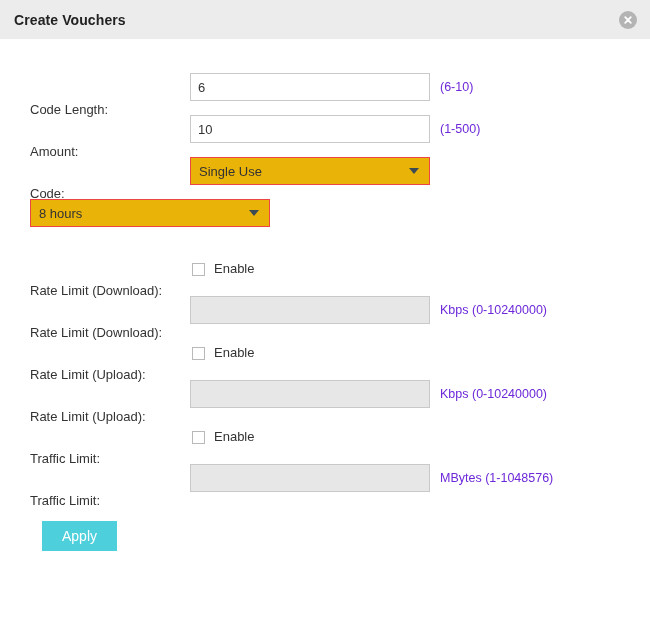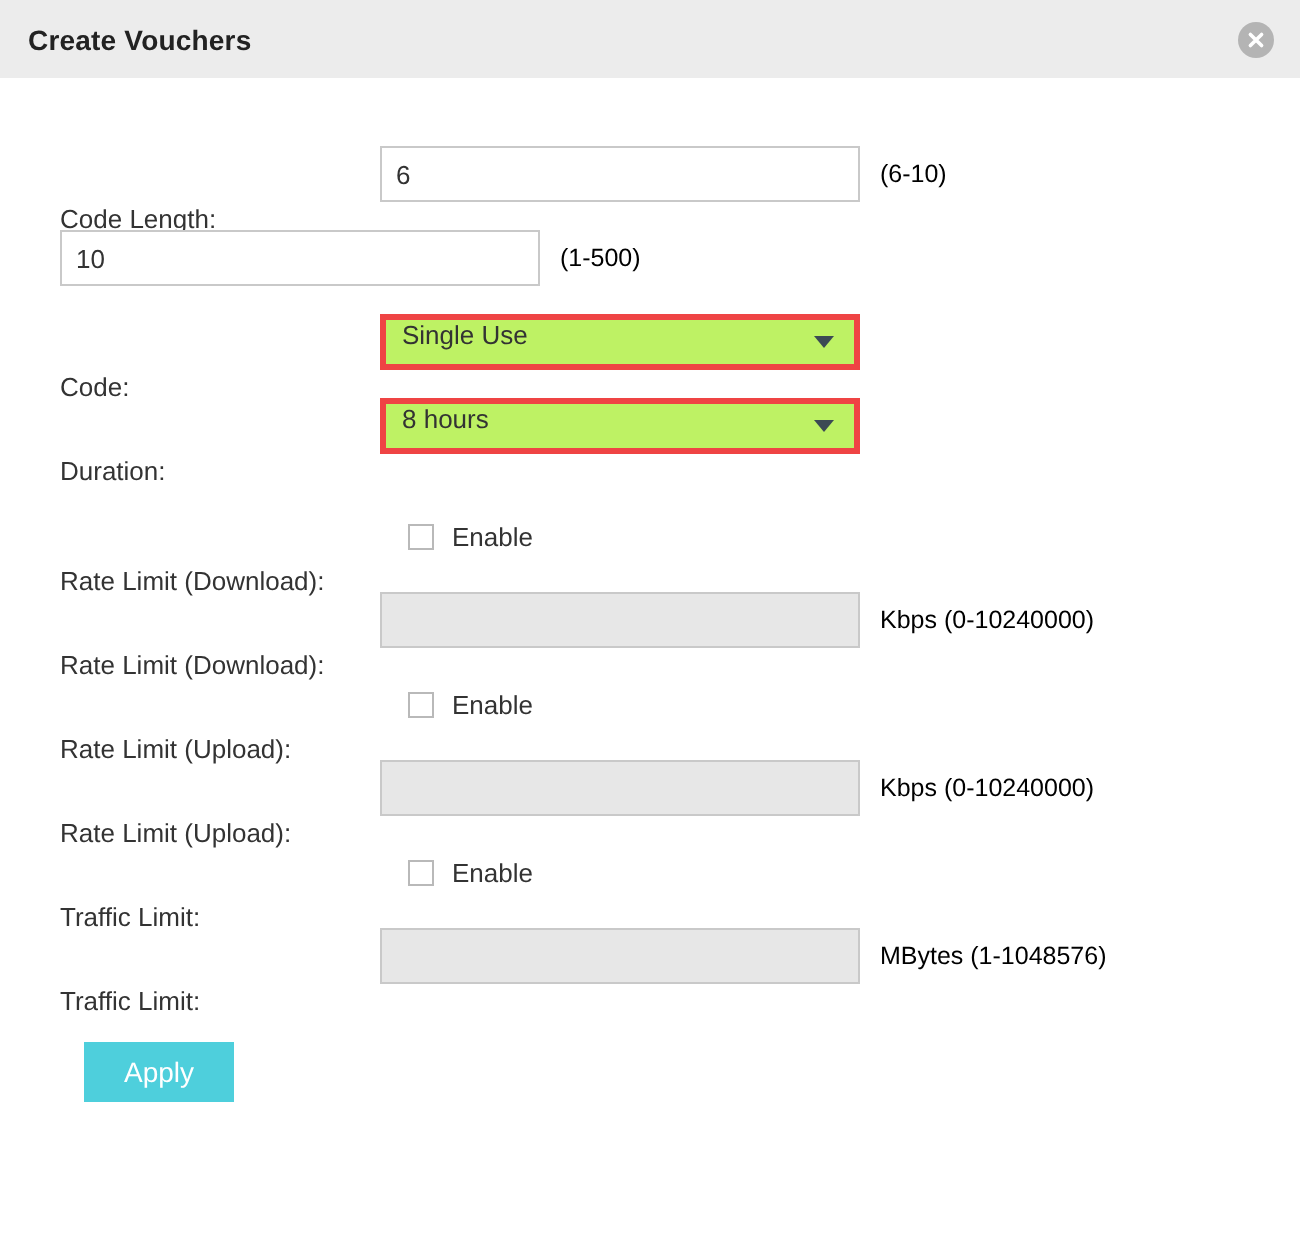--- a/index.html
+++ b/index.html
@@ -105,23 +105,24 @@
     border-color: #c9c9c9;
     color: #999999;
   }
 
   
   .sel {
     position: relative;
     width: 240px;
     height: 28px;
     box-sizing: border-box;
-    border: 3px solid #ef4444;
-    background: #bef264;
-    display: flex;
+    border: 1px solid #ef4444;
+    background: #eab308;
+    display: flex;
+    align-items: center;
     cursor: pointer;
   }
   .sel-value {
     padding-left: 8px;
     font-size: 13px;
     color: #333333;
   }
   .sel-arrow {
     position: absolute;
     right: 10px;
@@ -129,43 +130,43 @@
     transform: translateY(-50%);
     width: 0; height: 0;
     border-left: 5px solid transparent;
     border-right: 5px solid transparent;
     border-top: 6px solid #3c4a54;
   }
 
   
   .chk-wrap {
     display: flex;
-    align-items: center;
-    margin-left: 14px;
+    align-items: flex-end;
+    margin-left: 2px;
   }
   .chk {
     width: 13px;
     height: 13px;
     box-sizing: border-box;
     border: 1px solid #b9b9b9;
     background: #ffffff;
     cursor: pointer;
   }
   .chk-label {
     margin-left: 9px;
     font-size: 13px;
     color: #333333;
     cursor: pointer;
   }
 
   
   .hint {
     margin-left: 10px;
     font-size: 12.5px;
-    color: #000000;
+    color: #6d28d9;
     white-space: nowrap;
   }
 
   
   .apply-row {
     padding-left: 42px;
     margin-top: 22px;
   }
   .apply-btn {
     display: inline-block;
@@ -198,36 +199,36 @@
   <div class="dialog-body">
     <div id="rows-container">
         <div class="form-row first">
           <div class="row-label">Code Length:</div>
           <div class="field-area">
             <input type="text" class="txt" value="6" style="">
             <span class="hint">(6-10)</span>
           </div>
         </div>
         <div class="form-row">
+          <div class="row-label">Amount:</div>
           <div class="field-area">
             <input type="text" class="txt" value="10" style="">
             <span class="hint">(1-500)</span>
           </div>
         </div>
         <div class="form-row">
           <div class="row-label">Code:</div>
           <div class="field-area">
             <div class="sel">
               <span class="sel-value">Single Use</span>
               <span class="sel-arrow"></span>
             </div>
           </div>
         </div>
         <div class="form-row">
-          <div class="row-label">Duration:</div>
           <div class="field-area">
             <div class="sel">
               <span class="sel-value">8 hours</span>
               <span class="sel-arrow"></span>
             </div>
           </div>
         </div>
         <div class="form-row spaced-top">
           <div class="row-label">Rate Limit (Download):</div>
           <div class="field-area">

